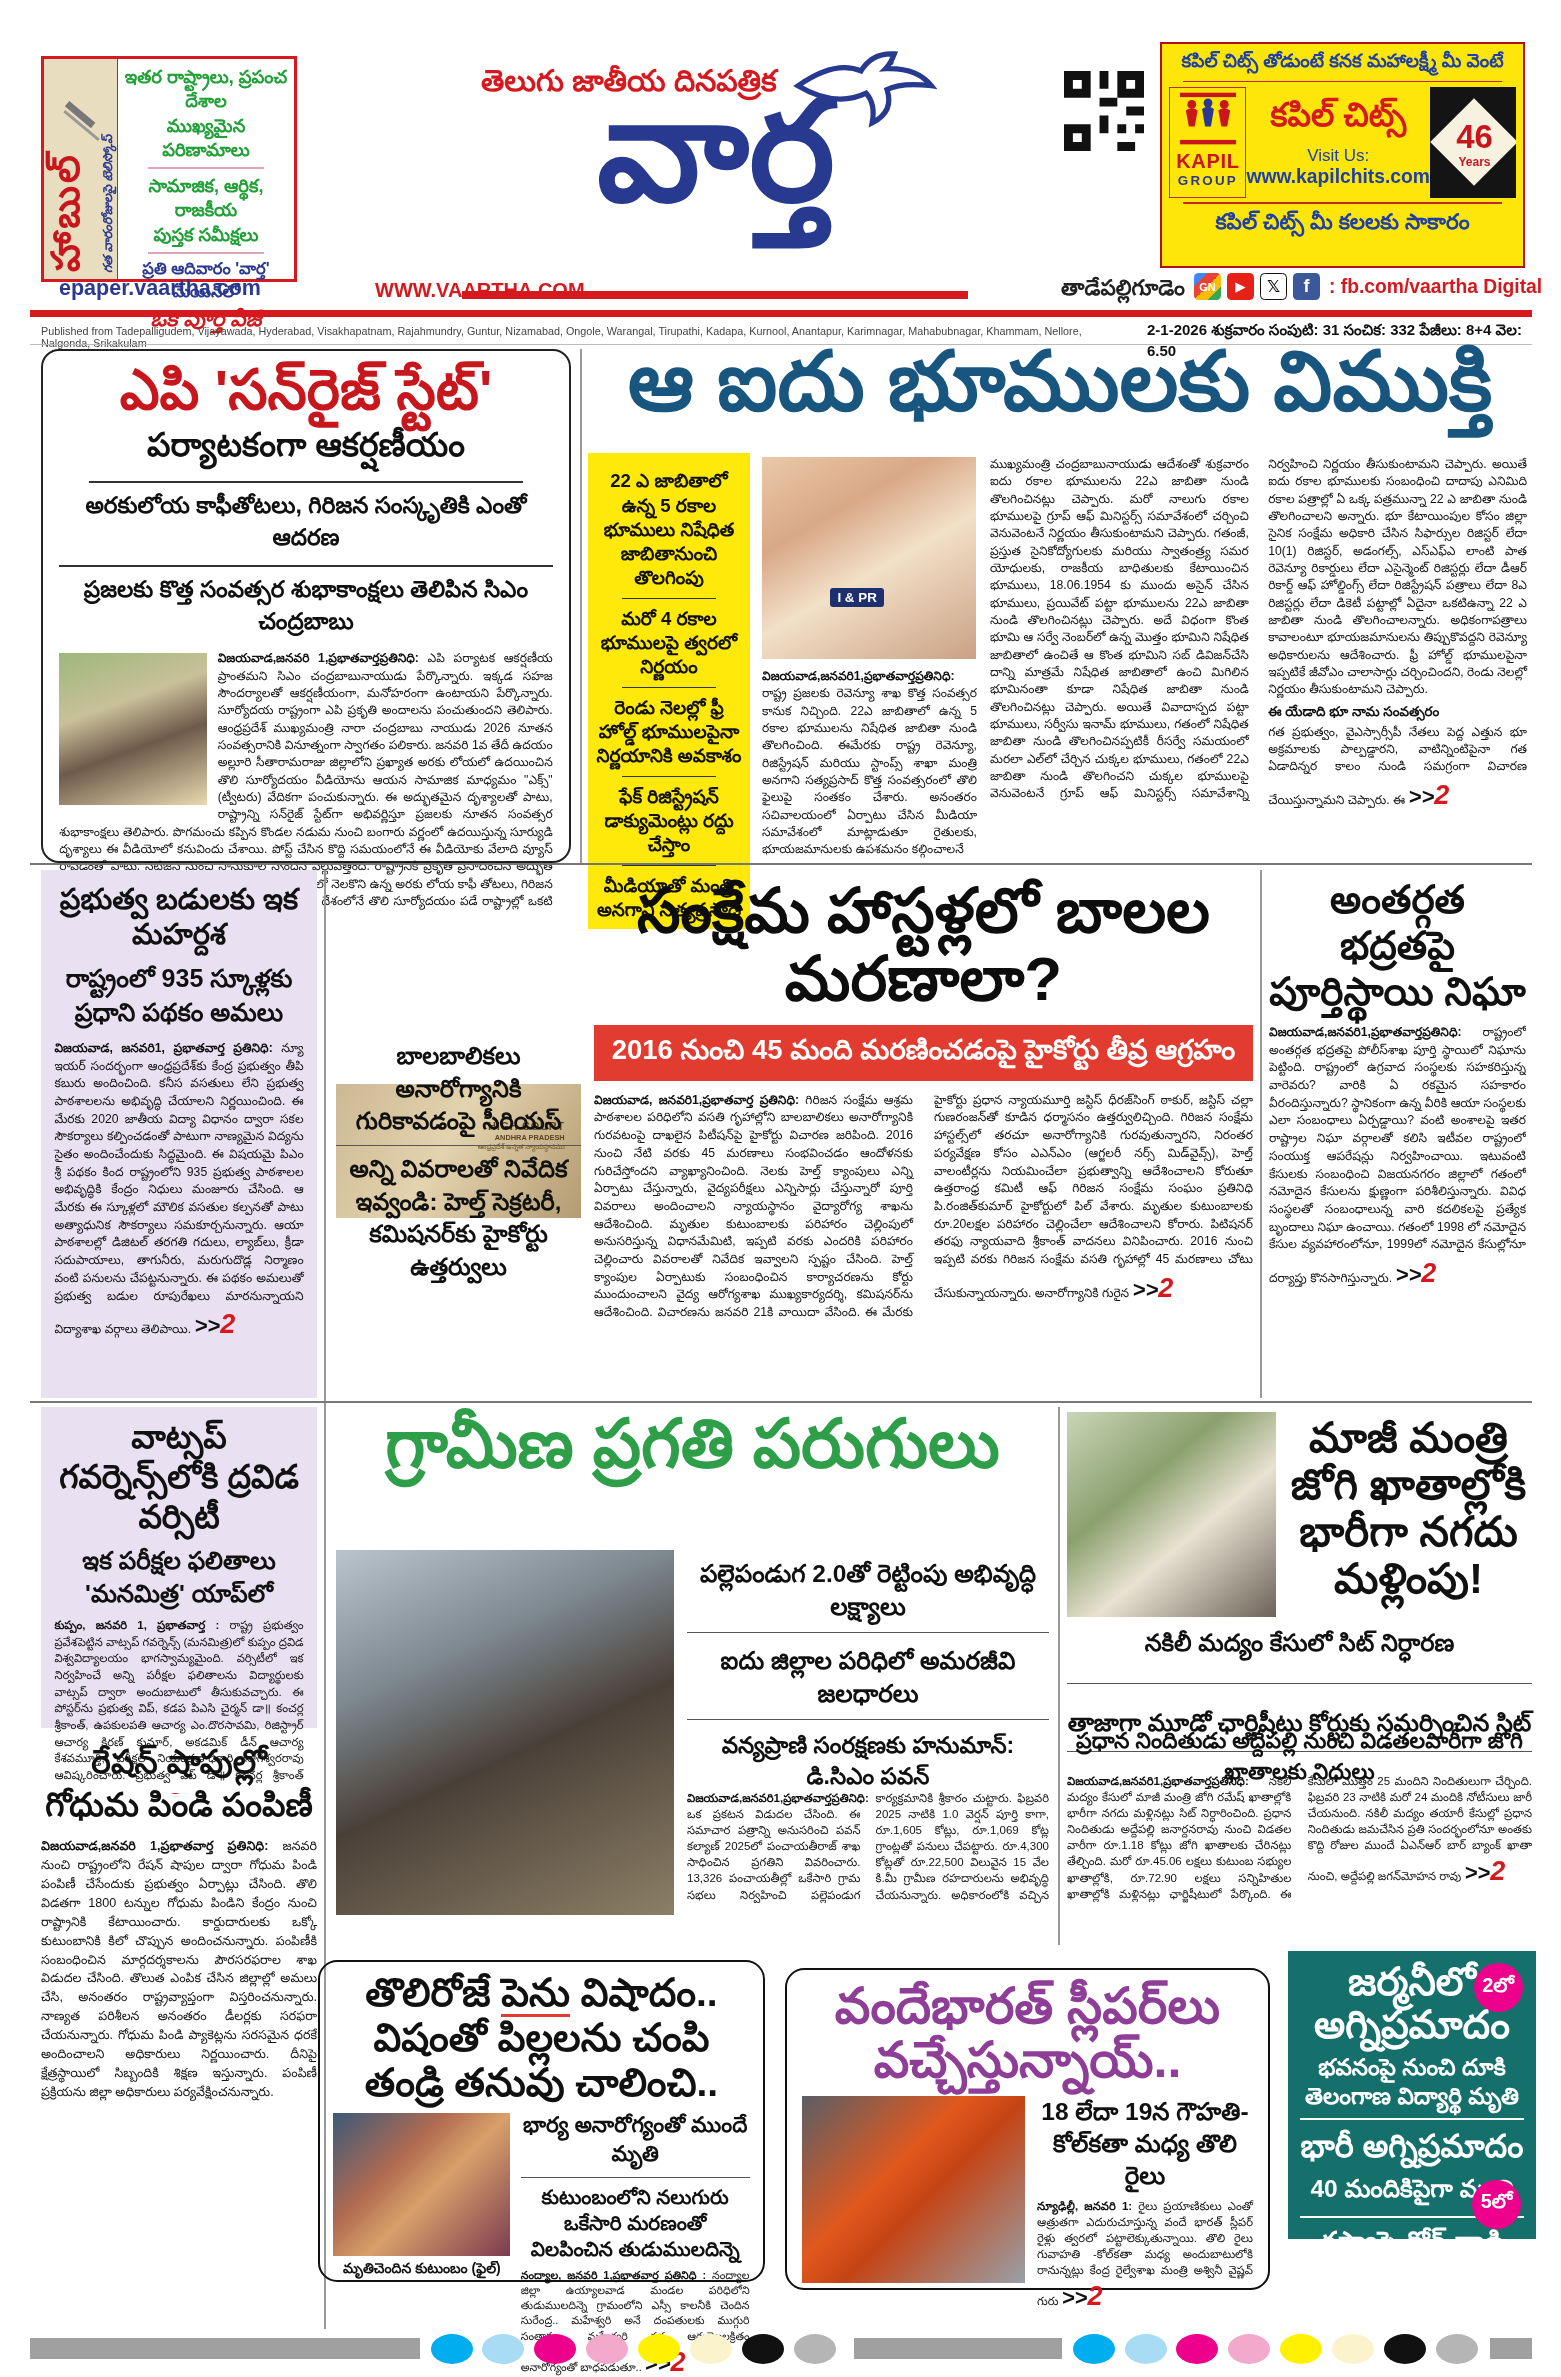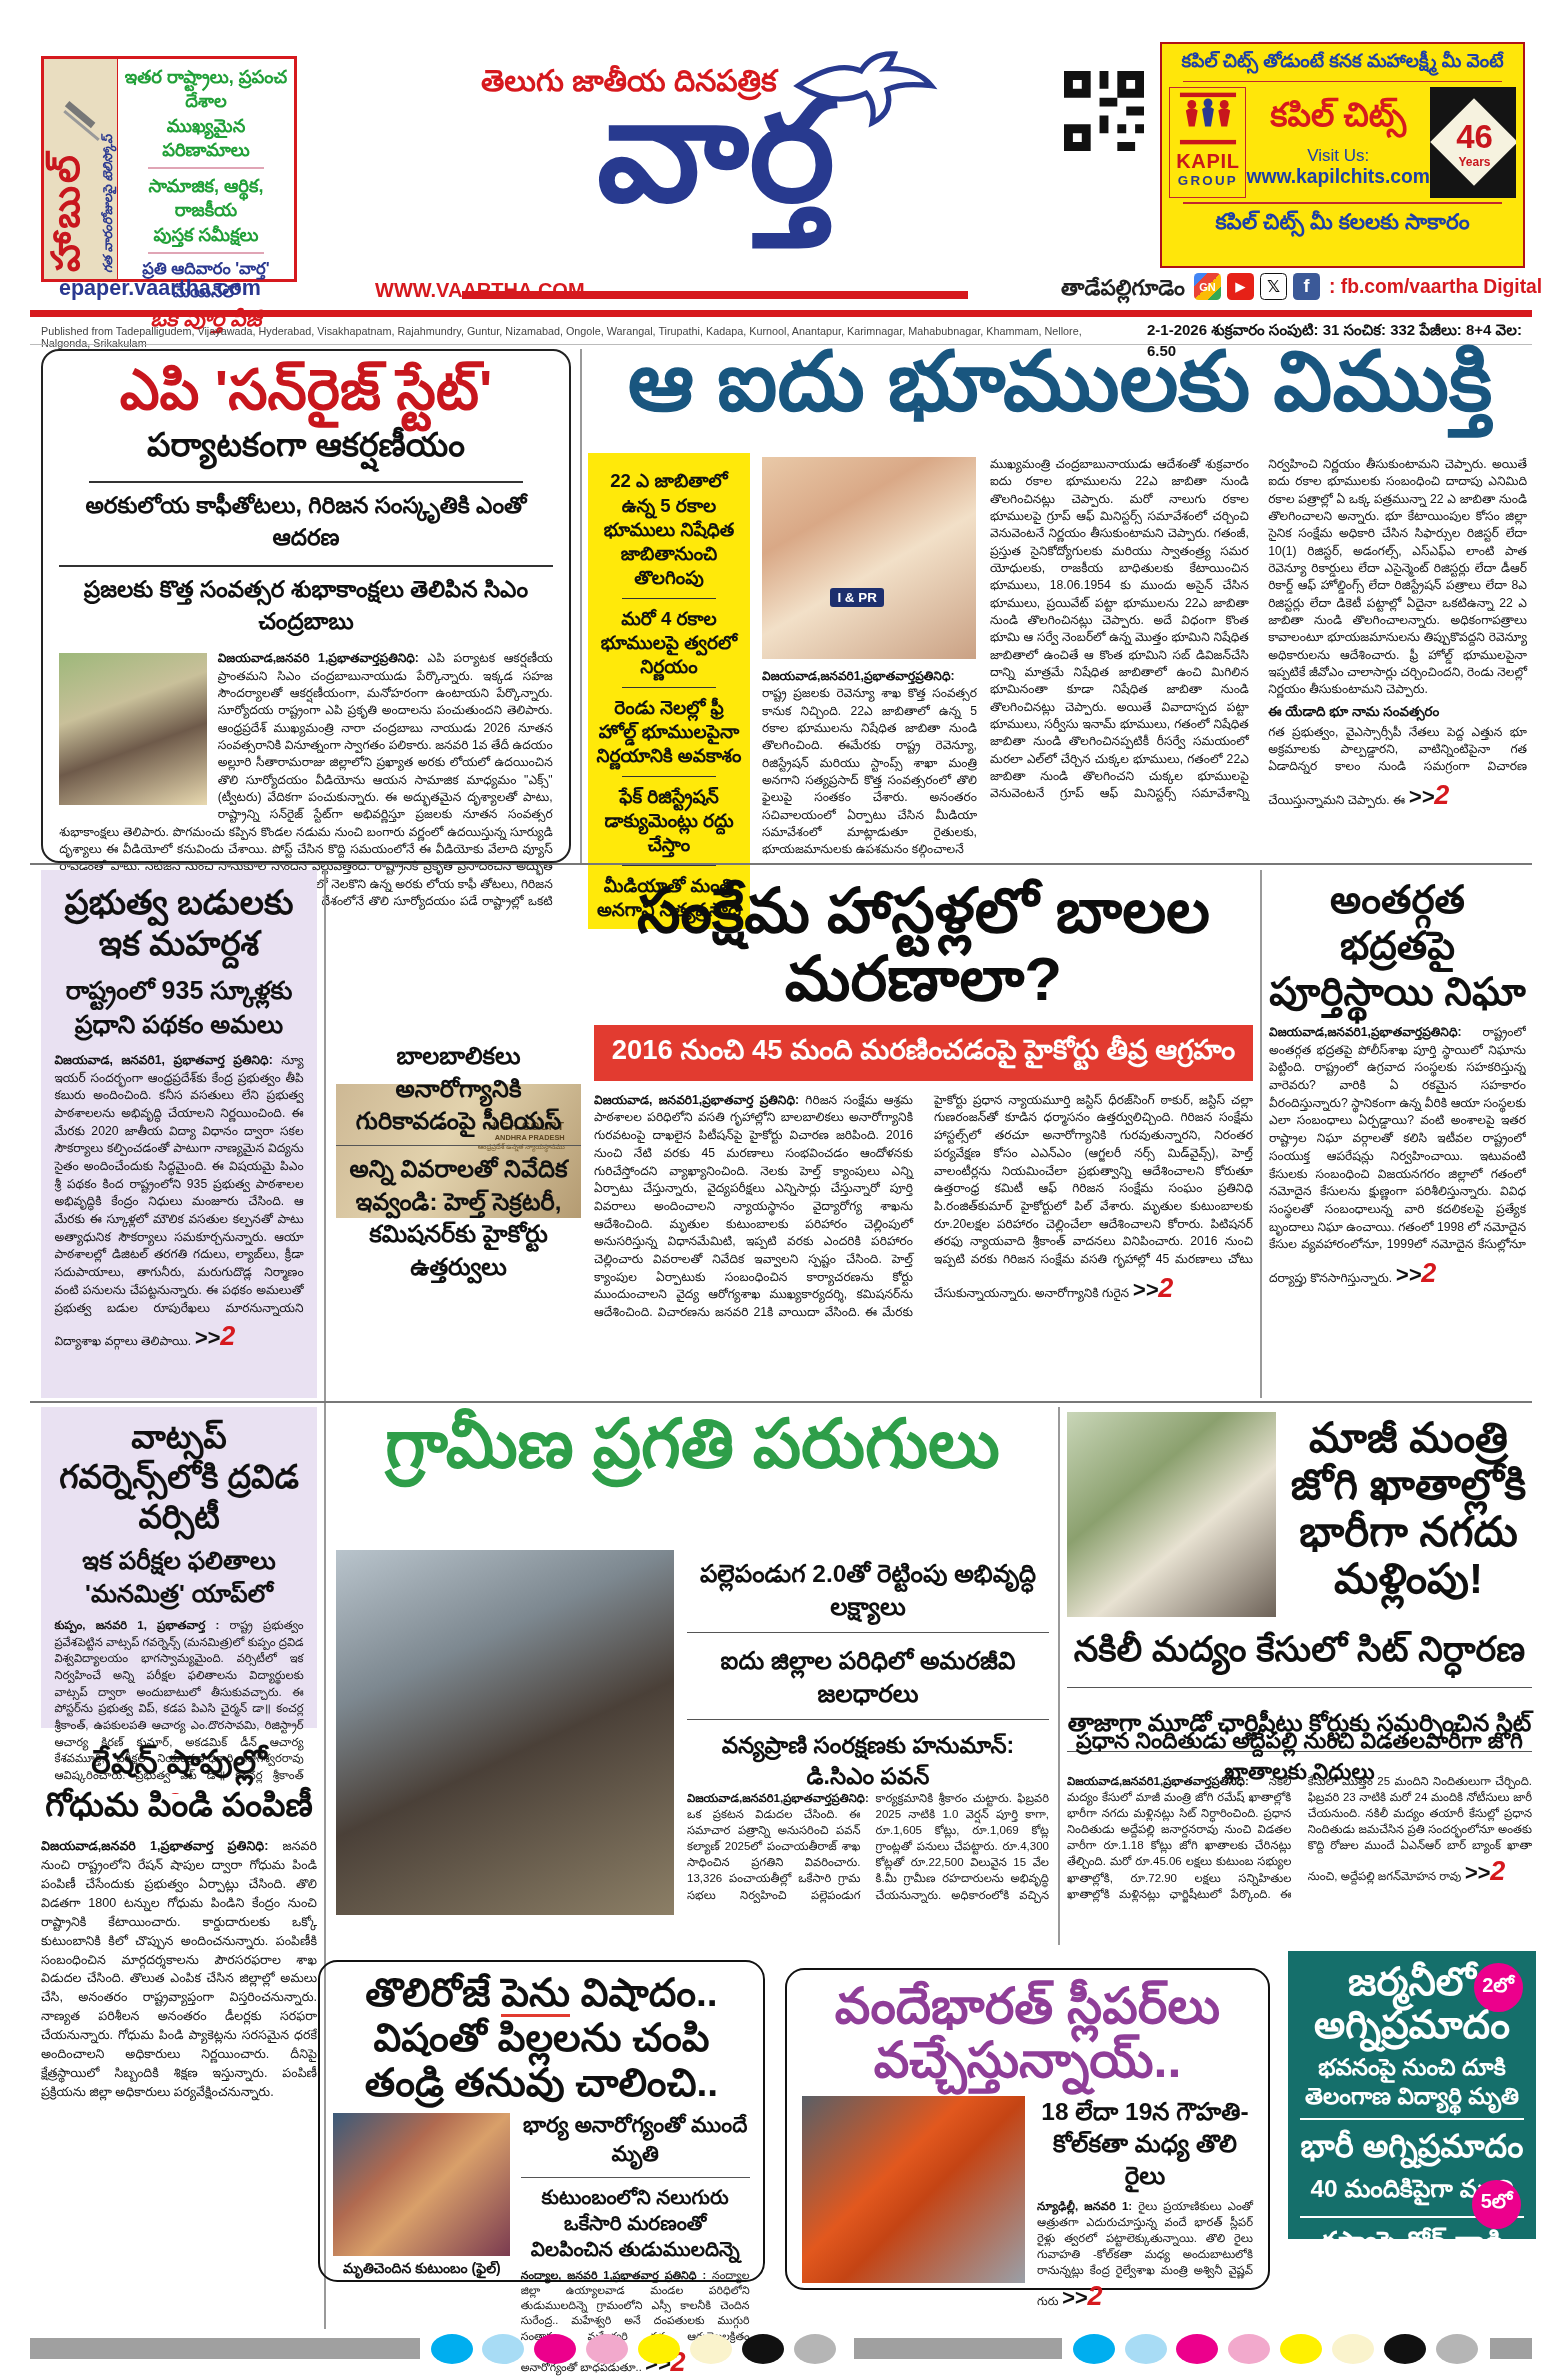--- a/index.html
+++ b/index.html
@@ -73,21 +73,21 @@
   .min-photo{left:762px;top:457px;width:214px;height:202px;background:linear-gradient(150deg,#e9c9a8 0%,#d9a886 30%,#f2e0c8 55%,#caa184 100%);position:relative;}
   .iprtag{position:absolute;left:68px;bottom:52px;background:#1d2f6e;color:#fff;font-size:13.4px;font-weight:bold;padding:2.2px 7.4px;border-radius:3px;}
   .main-lead{left:762px;top:668px;width:215px;height:192px;font-size:12.2px;line-height:1.42;text-align:justify;overflow:hidden;}
   .main-body{left:990px;top:456px;width:537px;height:407px;font-size:12.2px;line-height:1.42;column-count:2;column-gap:19.3px;text-align:justify;}
   .sub-bold{font-weight:bold;font-size:13.4px;margin:3px 0;}
   .more{font-weight:bold;font-style:italic;font-size:22px;color:#111;white-space:nowrap;}
   .more .pg{color:#d6191e;font-size:27px;}
   .secrule1{left:30px;top:863px;width:1502px;height:1.5px;background:#777;}
   
   .lav1{left:41px;top:870px;width:276px;height:528px;background:#e9e1f2;box-sizing:border-box;padding:12px 13.4px;}
-  .lav-h{font-size:34px;font-weight:bold;text-align:center;line-height:1.2;}
+  .lav-h{font-size:29px;font-weight:bold;text-align:center;line-height:1.2;}
   .lav-d{font-size:25px;font-weight:bold;text-align:center;line-height:1.35;margin-top:10.4px;}
   .lav-body{font-size:12.2px;line-height:1.45;text-align:justify;margin-top:10.4px;}
   .vrule2{left:324px;top:870px;width:1.5px;height:1459px;background:#999;}
   .hc-photo{left:336px;top:882px;width:245px;height:134px;background:linear-gradient(120deg,#cdb894 0%,#e3d3ae 45%,#b49b72 100%);position:relative;}
   .hc-s1{position:absolute;right:16.3px;top:36px;color:#5a4420;font-size:11px;font-weight:bold;letter-spacing:0.7px;}
   .hc-s2{position:absolute;right:16.3px;top:49px;color:#5a4420;font-size:7.4px;font-weight:bold;}
   .hc-s3{position:absolute;right:16.3px;top:59px;color:#6b5327;font-size:6.7px;}
   .hdeck{left:336px;top:1033px;width:245px;}
   .hd-i{font-size:24px;font-weight:bold;text-align:center;line-height:1.35;padding:7.4px 0;}
   .hd-u{border-bottom:1.5px solid #555;}
@@ -111,21 +111,21 @@
   .rural-h{left:336px;top:1409px;width:713px;font-size:68px;font-weight:bold;color:#2e9e49;text-align:center;line-height:1.0;}
   .pawan-photo{left:336px;top:1550px;width:338px;height:365px;background:linear-gradient(155deg,#b9c4cc 0%,#7d8890 30%,#4a4038 55%,#8c7f66 100%);}
   .rdeck{left:687px;top:1557px;width:362px;}
   .rd1{font-size:24.5px;font-weight:bold;text-align:center;line-height:1.35;padding-bottom:9px;border-bottom:1.5px solid #555;}
   .rd2{font-size:24.5px;font-weight:bold;text-align:center;line-height:1.35;padding:10.4px 0 9px;border-bottom:1.5px solid #555;}
   .rd3{font-size:23px;font-weight:bold;text-align:center;line-height:1.35;padding-top:10.4px;}
   .rural-body{left:687px;top:1790px;width:362px;height:125px;font-size:11.5px;line-height:1.4;column-count:2;column-gap:15px;text-align:justify;overflow:hidden;}
   .vrule4{left:1058px;top:1407px;width:1.5px;height:538px;background:#999;}
   .jogi-photo{left:1067px;top:1412px;width:209px;height:205px;background:linear-gradient(140deg,#c9d6b8 0%,#8ba06e 35%,#e8e2d2 60%,#6d6258 100%);}
   .jogi-h{left:1286px;top:1414px;width:245px;font-size:42px;font-weight:bold;text-align:center;line-height:1.12;}
-  .jd1{left:1067px;top:1629px;width:465px;font-size:35px;font-weight:bold;text-align:center;padding-bottom:9px;border-bottom:1.5px solid #555;}
+  .jd1{left:1067px;top:1629px;width:465px;font-size:24px;font-weight:bold;text-align:center;padding-bottom:20px;border-bottom:1.5px solid #555;}
   .jd2{left:1067px;top:1709px;width:465px;font-size:24px;font-weight:bold;text-align:center;padding-bottom:8px;border-bottom:1.5px solid #555;}
   .jd3{left:1067px;top:1728px;width:465px;font-size:22px;font-weight:bold;text-align:center;}
   .jogi-body{left:1067px;top:1773px;width:465px;height:169px;font-size:11.5px;line-height:1.4;column-count:2;column-gap:16.3px;text-align:justify;overflow:hidden;}
   
   .box1{left:318px;top:1960px;width:447px;height:322px;border:2.2px solid #111;border-radius:19.3px;box-sizing:border-box;padding:9px 13.4px;}
   .t-h{font-size:39px;font-weight:bold;text-align:center;line-height:1.15;}
   .red-under{border-bottom:3px solid #e23b30;}
   .b1row{display:flex;margin-top:7.4px;gap:10.4px;}
   .fam-photo{width:177px;height:143px;background:linear-gradient(135deg,#3b5a7a 0%,#b06a50 35%,#d9a06a 55%,#7a3b50 100%);}
   .fam-cap{font-size:14px;font-weight:bold;text-align:center;margin-top:4.5px;}

